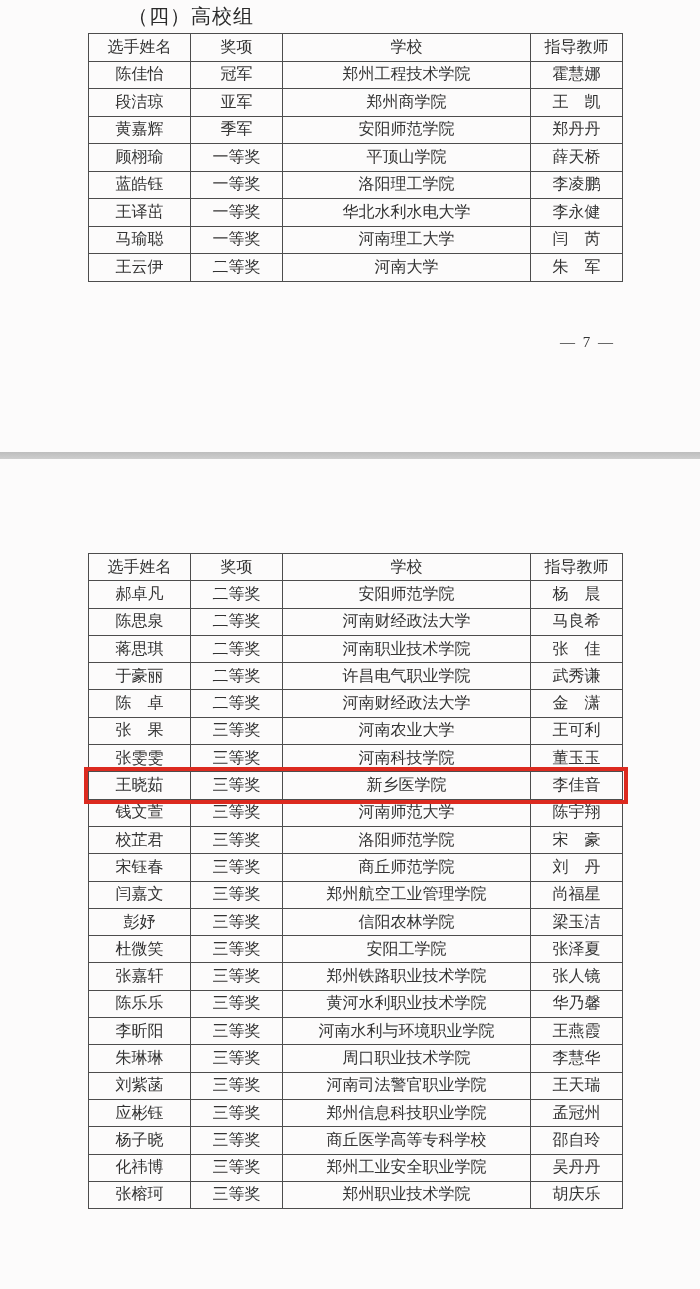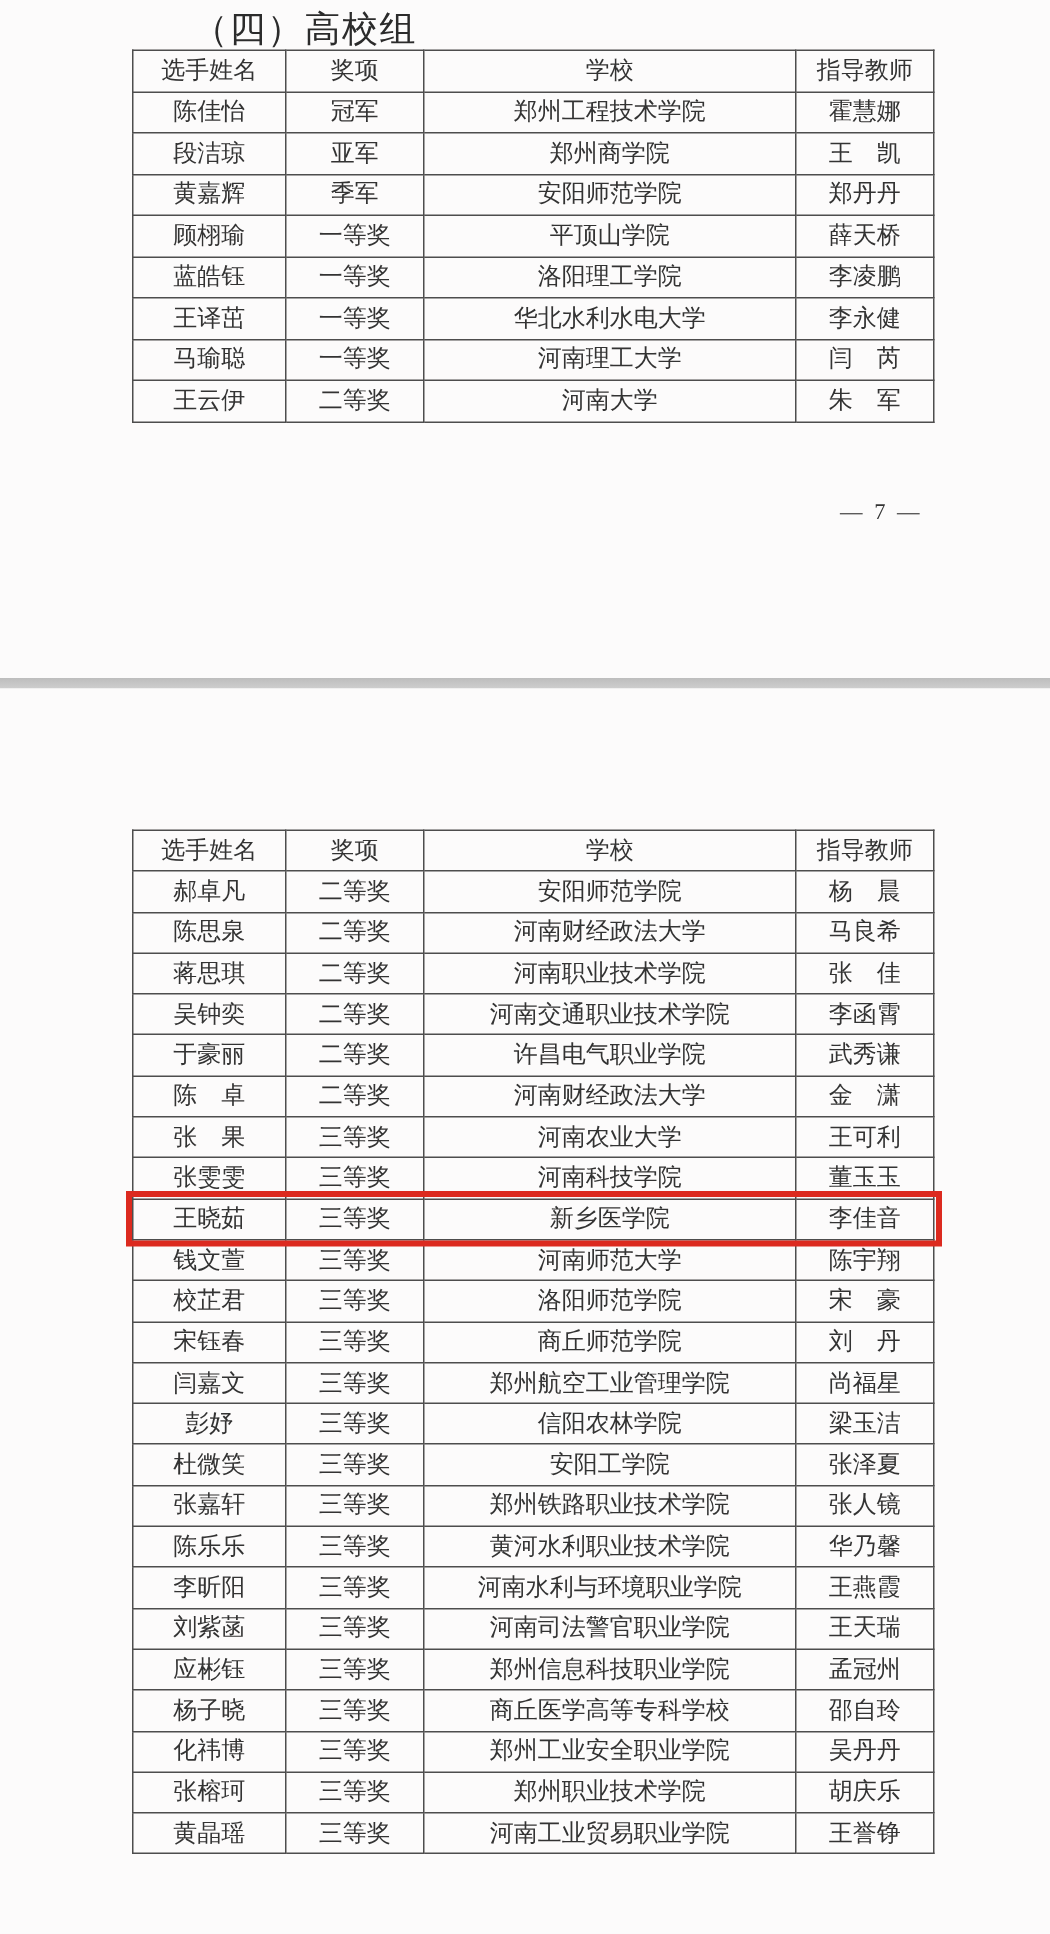--- a/index.html
+++ b/index.html
@@ -11,21 +11,21 @@
   }
   .page { position:absolute; left:0; width:700px; background:#fcfbfb; }
   .page1 { top:0; height:452px; }
   .page2 { top:459px; height:830px; }
   .page-separator {
     position:absolute; top:452px; left:0; width:700px; height:7px;
     background:linear-gradient(#bdbdbd,#cecece); 
   }
   .doc-title {
     position:absolute; top:3px; left:128px;
-    font-size:24px; letter-spacing:1px; color:#2b2b2b;text-align:right;
+    font-size:20px; letter-spacing:1px; color:#2b2b2b;text-align:right;
   }
   table.results {
     position:absolute; left:88px; width:534px;
     border-collapse:collapse; table-layout:fixed;
     background:transparent;
   }
   .page1 table.results { top:33px; }
   .page2 table.results { top:94px; }
   table.results th, table.results td {
     border:1px solid #4d4d4d;
@@ -160,26 +160,20 @@
         <td>河南财经政法大学</td>
         <td>马良希</td>
       </tr>
         <tr>
         <td>蒋思琪</td>
         <td>二等奖</td>
         <td>河南职业技术学院</td>
         <td>张　佳</td>
       </tr>
         <tr>
-        <td>吴钟奕</td>
-        <td>二等奖</td>
-        <td>河南交通职业技术学院</td>
-        <td>李函霄</td>
-      </tr>
-        <tr>
         <td>于豪丽</td>
         <td>二等奖</td>
         <td>许昌电气职业学院</td>
         <td>武秀谦</td>
       </tr>
         <tr>
         <td>陈　卓</td>
         <td>二等奖</td>
         <td>河南财经政法大学</td>
         <td>金　潇</td>
@@ -250,20 +244,26 @@
         <td>黄河水利职业技术学院</td>
         <td>华乃馨</td>
       </tr>
         <tr>
         <td>李昕阳</td>
         <td>三等奖</td>
         <td>河南水利与环境职业学院</td>
         <td>王燕霞</td>
       </tr>
         <tr>
+        <td>朱琳琳</td>
+        <td>三等奖</td>
+        <td>周口职业技术学院</td>
+        <td>李慧华</td>
+      </tr>
+        <tr>
         <td>刘紫菡</td>
         <td>三等奖</td>
         <td>河南司法警官职业学院</td>
         <td>王天瑞</td>
       </tr>
         <tr>
         <td>应彬钰</td>
         <td>三等奖</td>
         <td>郑州信息科技职业学院</td>
         <td>孟冠州</td>
@@ -278,22 +278,16 @@
         <td>化祎博</td>
         <td>三等奖</td>
         <td>郑州工业安全职业学院</td>
         <td>吴丹丹</td>
       </tr>
         <tr>
         <td>张榕珂</td>
         <td>三等奖</td>
         <td>郑州职业技术学院</td>
         <td>胡庆乐</td>
-      </tr>
-        <tr>
-        <td>黄晶瑶</td>
-        <td>三等奖</td>
-        <td>河南工业贸易职业学院</td>
-        <td>王誉铮</td>
       </tr>
       </tbody>
   </table>
 </div>
 
 </body></html>

